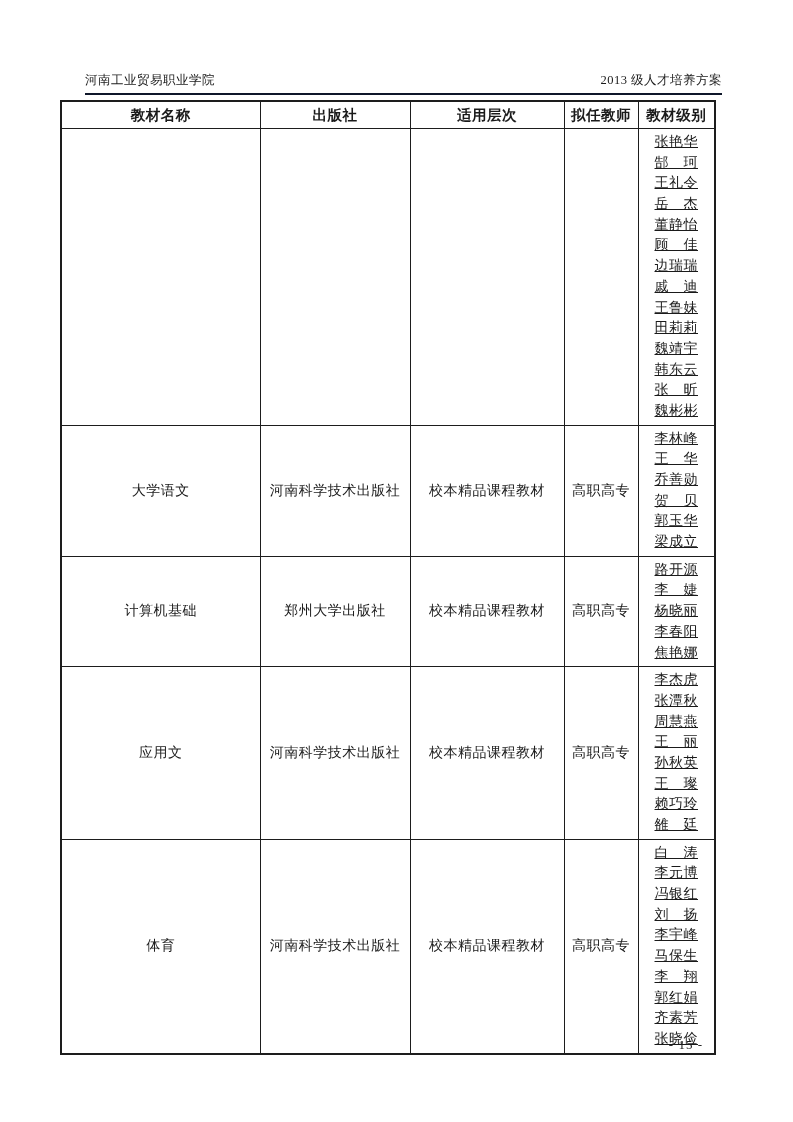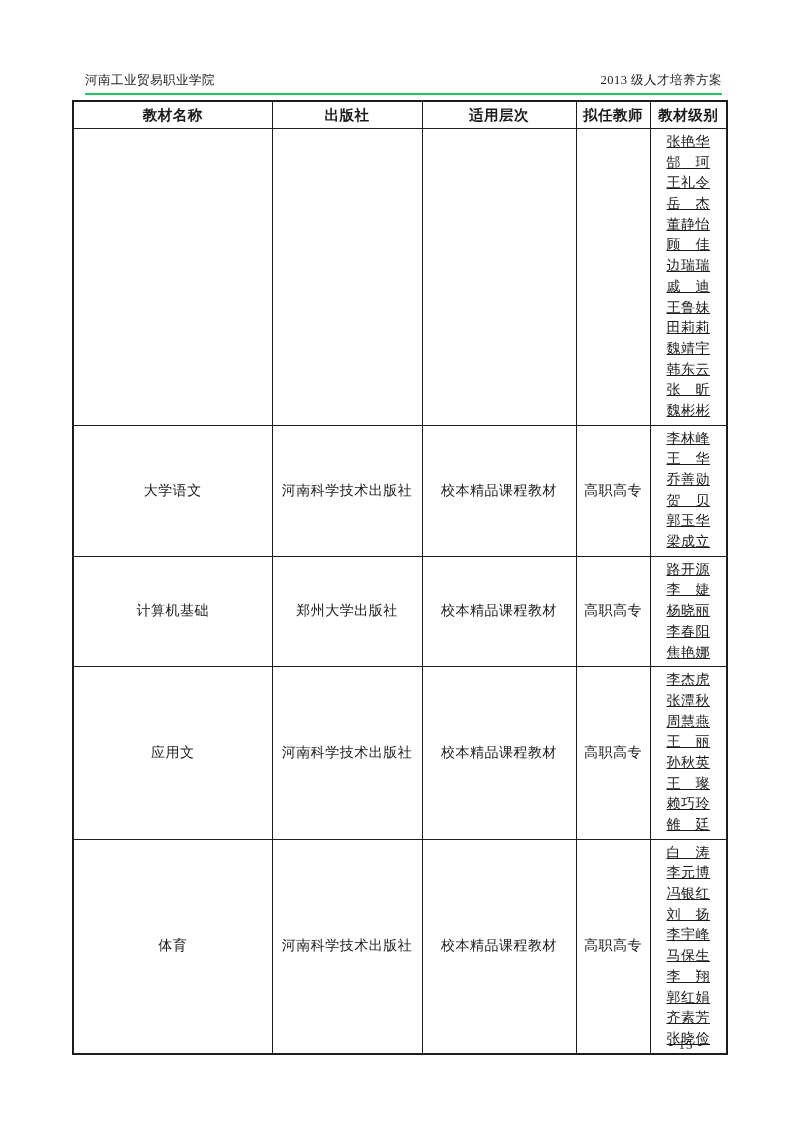--- a/index.html
+++ b/index.html
@@ -19,26 +19,26 @@
   .page-header {
     position: absolute;
     left: 85px;
     top: 72px;
     width: 637px;
     display: flex;
     justify-content: space-between;
     align-items: flex-end;
     font-size: 12.5px;
     padding-bottom: 4px;
-    border-bottom: 2px solid #22c55e;
+    border-bottom: 2px solid #0f172a;
     letter-spacing: 0.5px;
   }
   table.doc-table {
     position: absolute;
-    left: 72px;
+    left: 60px;
     top: 100px;
     width: 654px;
     border-collapse: collapse;
     table-layout: fixed;
     border: 2.5px solid #1d1d1d;
     padding-left: 12px;
   }
   .doc-table th, .doc-table td {
     border: 1.3px solid #1d1d1d;
     text-align: center;

